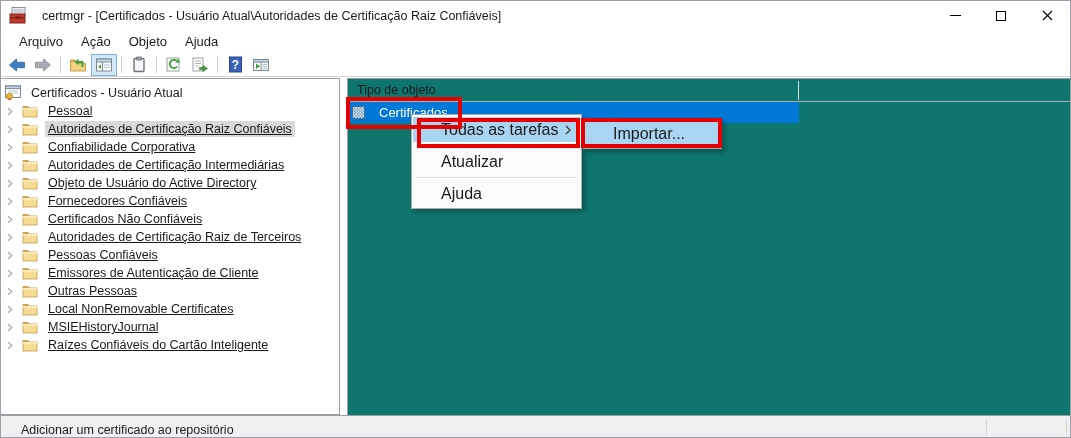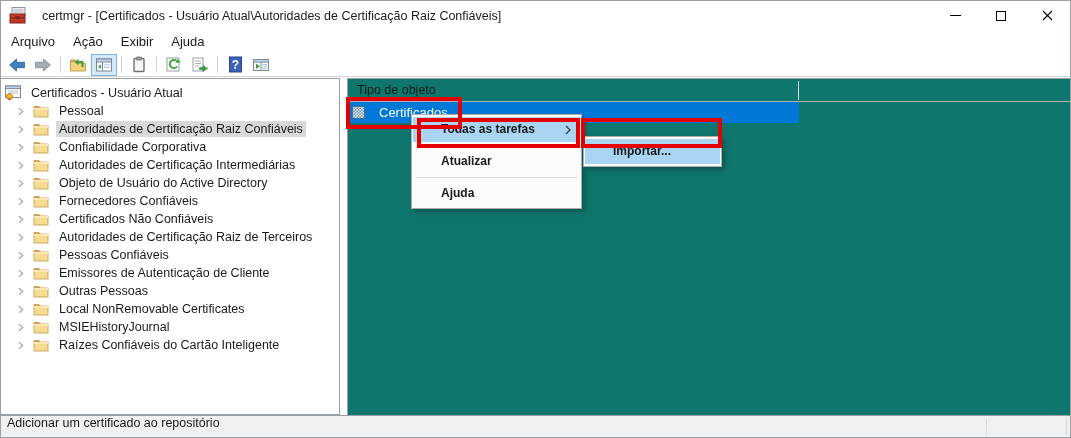--- a/index.html
+++ b/index.html
@@ -12,77 +12,77 @@
   }
   
   .titlebar { height: 29px; display: flex; align-items: center; padding-left: 8px; background:#fff; }
   .app-icon { width: 19px; height: 19px; flex: 0 0 auto; }
   .title-text { margin-left: 14px; font-size: 12.5px; white-space: nowrap; }
   .win-controls { margin-left: auto; display: flex; height: 100%; }
   .win-btn { width: 46px; height: 100%; display: flex; align-items: center; justify-content: center; }
   .glyph-min { width: 11px; height: 0; border-top: 1px solid #000; display:block; }
   .glyph-max { width: 10px; height: 10px; border: 1px solid #000; display:block; }
   
-  .menubar { height: 23px; display: flex; align-items: center; padding-left: 1px; background:#fff; }
+  .menubar { height: 23px; display: flex; align-items: center; padding-left: 1px; background:#fff;margin-left:8px; }
   .menu-item { padding: 3px 9px; cursor: default; }
   
   .toolbar { height: 24px; display: flex; align-items: center; padding-left: 3px; background:#fff; border-bottom: 1px solid #d4d4d4; }
   .tb-btn { width: 26px; height: 22px; display: flex; align-items: center; justify-content: center; border: 1px solid transparent; }
   .tb-btn.active { background: #d5e8f8; border: 1px solid #7eb4e2; }
   .tb-sep { width: 1px; height: 17px; background: #d0d0d0; margin: 0 4px; }
   
   .left-pane {
     position: absolute; left: 0; top: 77px; width: 339px; height: 337px;
     background: #fff; border: 1px solid #999ea6; border-left: none; overflow: hidden;
   }
   .right-pane {
     position: absolute; left: 346px; top: 77px; width: 724px; height: 395px;
     background: #0f766e; border: 1px solid #999ea6;
   }
   
   .tree { padding-top: 5px; font-size: 12.5px; }
   .trow { height: 18px; display: flex; align-items: center; white-space: nowrap; }
   .trow.root { padding-left: 3px; }
-  .trow.child { padding-left: 15px; }
+  .trow.child { padding-left: 4px; text-decoration: underline; }
   .chev { width: 9px; height: 9px; margin-right: 8px; flex: 0 0 auto; display:block; }
   .folder-ic { width: 16px; height: 13px; margin-right: 7px; flex: 0 0 auto; display:block; }
   .root-ic { width: 18px; height: 16px; margin-right: 6px; flex: 0 0 auto; display:block; }
   .tlabel { padding: 1px 3px; }
   .tlabel.sel { background: #d9d9d9; }
   
   .list-header { position: relative; height: 23px; line-height: 22px; padding-left: 9px; border-bottom: 1px solid #b0b0b0; font-size: 12.5px; }
   .col-divider { position: absolute; left: 450px; top: 2px; width: 1px; height: 19px; background: #dcdcdc; }
   .list-row { height: 21px; width: 451px; display: flex; align-items: center; padding-left: 4px; }
   .list-row.selected { background: #0078d7; color: #fff; gap: 8px; }
   .cert-ic { width: 13px; height: 13px; margin-right: 6px; flex: 0 0 auto; display:block; }
   
   .ctx {
     position: absolute; left: 410px; top: 113px; width: 171px; z-index: 5;
     background: #fbfbfb; border: 1px solid #acacac; padding: 2px 1px;
     box-shadow: 3px 3px 5px rgba(0,0,0,0.28);
   }
-  .ctx-item { position: relative; height: 25px; line-height: 25px; padding-left: 28px; font-size: 12px; white-space: nowrap; font-weight: bold; }
+  .ctx-item { position: relative; height: 25px; line-height: 25px; padding-left: 28px; font-size: 16px; white-space: nowrap; }
   .ctx-item.hl { background: #a9d5f2; }
   .ctx-arrow { position: absolute; right: 9px; top: 8px; width: 6px; height: 10px; }
   .ctx-sep { height: 1px; background: #dedede; margin: 3px 3px; }
   .submenu {
-    position: absolute; left: 582px; top: 135px; width: 139px; z-index: 6;
+    position: absolute; left: 582px; top: 117px; width: 139px; z-index: 6;
     background: #fbfbfb; border: 1px solid #acacac; padding: 2px 1px;
     box-shadow: 3px 3px 5px rgba(0,0,0,0.28);
   }
   
   .anno { position: absolute; border: 4px solid #e50000; z-index: 10; pointer-events: none; }
   .anno-cert     { left: 345px; top: 96px;  width: 116px; height: 32px; }
   .anno-tarefas  { left: 416px; top: 117px; width: 163px; height: 30px; }
   .anno-importar { left: 580px; top: 117px; width: 141px; height: 30px; }
   
   .statusbar {
     position: absolute; left: 0; right: 0; bottom: 0; height: 22px;
     background: #f0f0f0; border-top: 1px solid #9aa0a6;
-    display: flex; align-items: flex-start; padding-left: 6px; font-size: 12.5px;
+    display: flex; align-items: flex-end; padding-left: 20px; font-size: 12.5px;
   }
   .sb-div { position: absolute; top: 3px; width: 1px; height: 16px; background: #d6d6d6; }
   .sb-div1 { left: 985px; }
   .sb-div2 { right: 3px; }
 </style>
 </head>
 <body>
 
 <div class="window">
 
@@ -108,21 +108,21 @@
           <line x1="1" y1="1" x2="10" y2="10" stroke="#000" stroke-width="1.1"></line>
           <line x1="10" y1="1" x2="1" y2="10" stroke="#000" stroke-width="1.1"></line>
         </svg>
       </div>
     </div>
   </div>
 
   <div class="menubar">
     <span class="menu-item">Arquivo</span>
     <span class="menu-item">Ação</span>
-    <span class="menu-item">Exibir</span>
+    <span class="menu-item">Objeto</span>
     <span class="menu-item">Ajuda</span>
   </div>
 
   <div class="toolbar">
     <div class="tb-btn">
       <svg width="18" height="16" viewBox="0 0 18 16">
         <path d="M1.5 8 L8.5 2 V5.3 H16.5 V10.7 H8.5 V14 Z" fill="#3e7fc1" stroke="#2d5f95" stroke-width="0.8"></path>
       </svg>
     </div>
     <div class="tb-btn">

